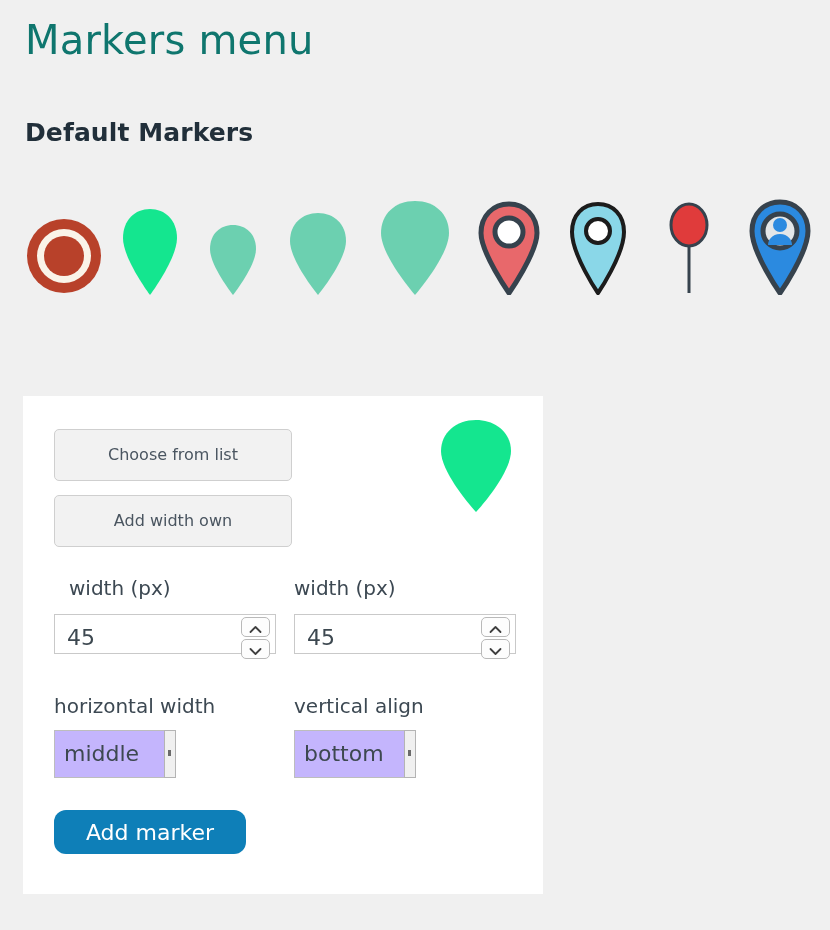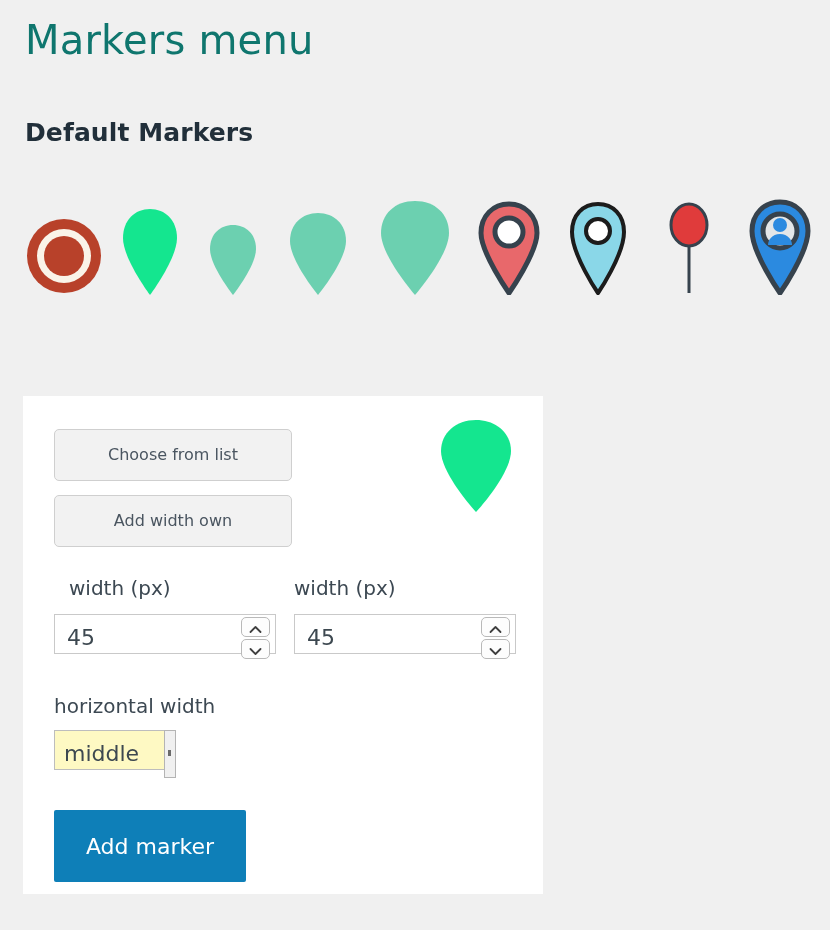--- a/index.html
+++ b/index.html
@@ -150,22 +150,22 @@
     cursor: pointer;
     padding: 0;
   }
   .spin-up   { top: 0; }
   .spin-down { top: 22px; }
   .spin-btn svg { display: block; margin: 4px auto 0; }
 
   .select-field {
     position: absolute;
     width: 122px;
-    height: 40px;
-    background: #fef9c3;
+    height: 48px;
+    background: #c4b5fd;
     border: 1px solid #bdbdbd;
     box-sizing: border-box;
     cursor: pointer;
   }
   #field-halign { left: 31px;  top: 334px; }
   #field-valign { left: 271px; top: 334px; }
   .select-value {
     position: absolute;
     left: 9px;
     top: 0;
@@ -193,24 +193,24 @@
     width: 3px;
     height: 6px;
     background: #6a6a6a;
   }
 
   .add-marker-btn {
     position: absolute;
     left: 31px;
     top: 414px;
     width: 192px;
-    height: 72px;
+    height: 44px;
     background: #0e7fb8;
     border: none;
-    border-radius: 2px;
+    border-radius: 12px;
     color: #ffffff;
     font-size: 22px;
     font-family: "DejaVu Sans", "Liberation Sans", sans-serif;
     cursor: pointer;
     padding: 0;
   }
 </style>
 </head>
 <body>
 
@@ -337,19 +337,26 @@
 
     <div class="field-label" id="label-halign">horizontal width</div>
 
     <div class="select-field" id="field-halign">
       <span class="select-value">middle</span>
       <span class="select-stub">
           <i></i>
         </span>
     </div>
 
-
+    <div class="field-label" id="label-valign">vertical align</div>
+
+    <div class="select-field" id="field-valign">
+      <span class="select-value">bottom</span>
+      <span class="select-stub">
+          <i></i>
+        </span>
+    </div>
 
     <button class="add-marker-btn">Add marker</button>
 
   </div>
 
 </div>
 
 </body></html>

